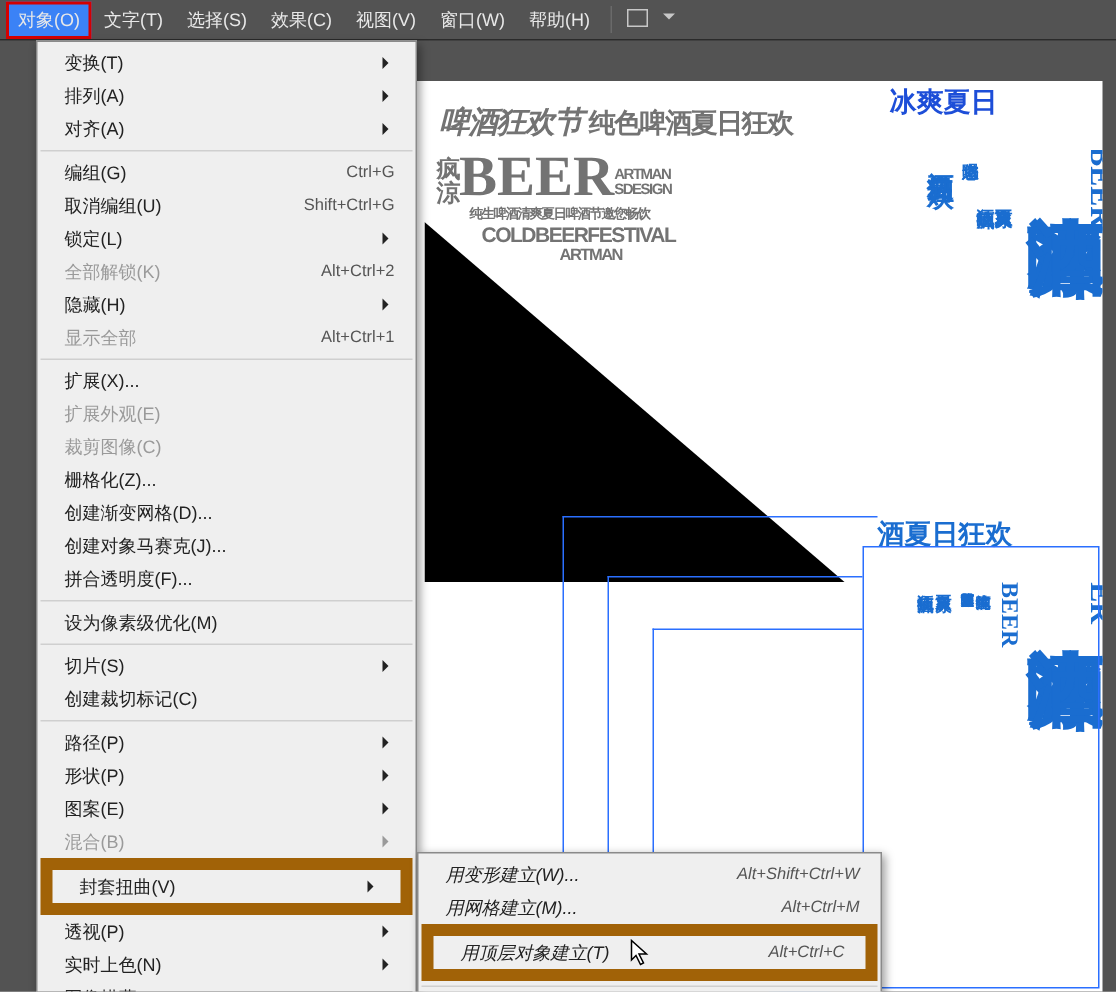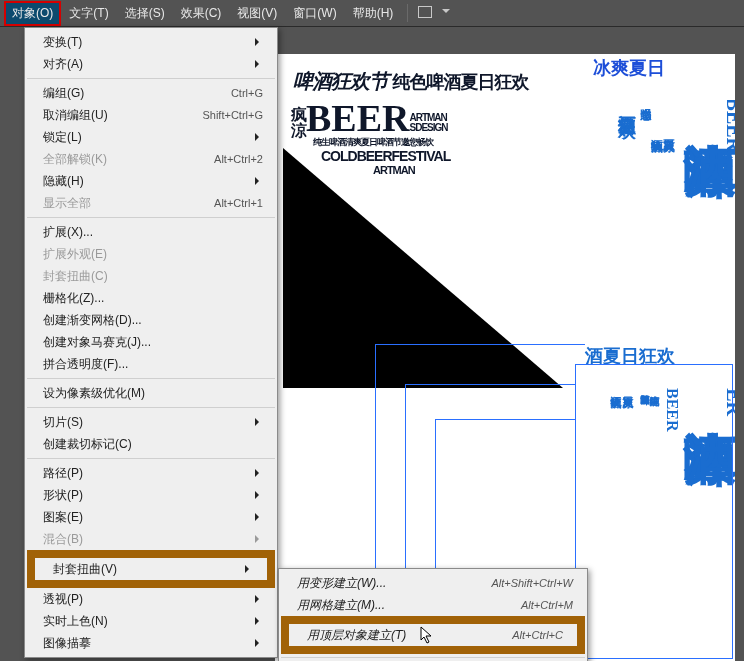--- a/index.html
+++ b/index.html
@@ -19,21 +19,21 @@
   height: 27px;
   align-items: center;
   padding: 0 4px;
   border-bottom: 1px solid #2a2a2a;
 }
 .menubar-item {
   padding: 9px 8px;
   cursor: default;
 }
 .menubar-item.open {
-  background: #0c4a6e;
+  background: #3b82f6;
   border: 2px solid #d40000;
   padding: 2px 6px;
 }
 .menubar-sep {
   border-left: 1px solid #6a6a6a;
   height: 18px;
   margin: 0 6px;
 }
 .arrange-icon {
   display: inline-block;
@@ -74,21 +74,21 @@
   overflow: hidden;
 }
 .black-tri {
   position: absolute;
   left: 0; top: 80px;
   width: 0; height: 0;
   border-left: 280px solid #000;
   border-top: 240px solid transparent;
 }
 .blue-text {
-  color: #0f172a;
+  color: #737373;
   font-weight: 900;
   position: absolute;
   white-space: nowrap;
   letter-spacing: -1px;
 }
 .poster-line1 { left: 10px; top: 0; font-size: 20px; font-style: italic;}
 .poster-line2 { left: 8px; top: 28px; font-size: 30px; }
 .poster-line2 .big { font-size: 38px; font-family: serif; letter-spacing: 0px;}
 .poster-line2 .sm { font-size: 10px; line-height:10px; display:inline-block; vertical-align: middle;}
 .poster-line3 { left: 30px; top: 68px; font-size: 9px; }
@@ -251,20 +251,24 @@
   </div>
   <div class="glow"></div>
 </div>
 
 <div class="dropdown">
   <div class="menu-item">
       <span class="label">变换(T)</span>
       <span class="arrow-right"></span>
     </div>
   <div class="menu-item">
+      <span class="label">排列(A)</span>
+      <span class="arrow-right"></span>
+    </div>
+  <div class="menu-item">
       <span class="label">对齐(A)</span>
       <span class="arrow-right"></span>
     </div>
   <div class="menu-sep"></div>
   <div class="menu-item">
       <span class="label">编组(G)</span>
       <span class="shortcut">Ctrl+G</span>
     </div>
   <div class="menu-item">
       <span class="label">取消编组(U)</span>
@@ -287,21 +291,21 @@
       <span class="shortcut">Alt+Ctrl+1</span>
     </div>
   <div class="menu-sep"></div>
   <div class="menu-item">
       <span class="label">扩展(X)...</span>
     </div>
   <div class="menu-item disabled">
       <span class="label">扩展外观(E)</span>
     </div>
   <div class="menu-item disabled">
-      <span class="label">封套扭曲(C)</span>
+      <span class="label">裁剪图像(C)</span>
     </div>
   <div class="menu-item">
       <span class="label">栅格化(Z)...</span>
     </div>
   <div class="menu-item">
       <span class="label">创建渐变网格(D)...</span>
     </div>
   <div class="menu-item">
       <span class="label">创建对象马赛克(J)...</span>
     </div>

